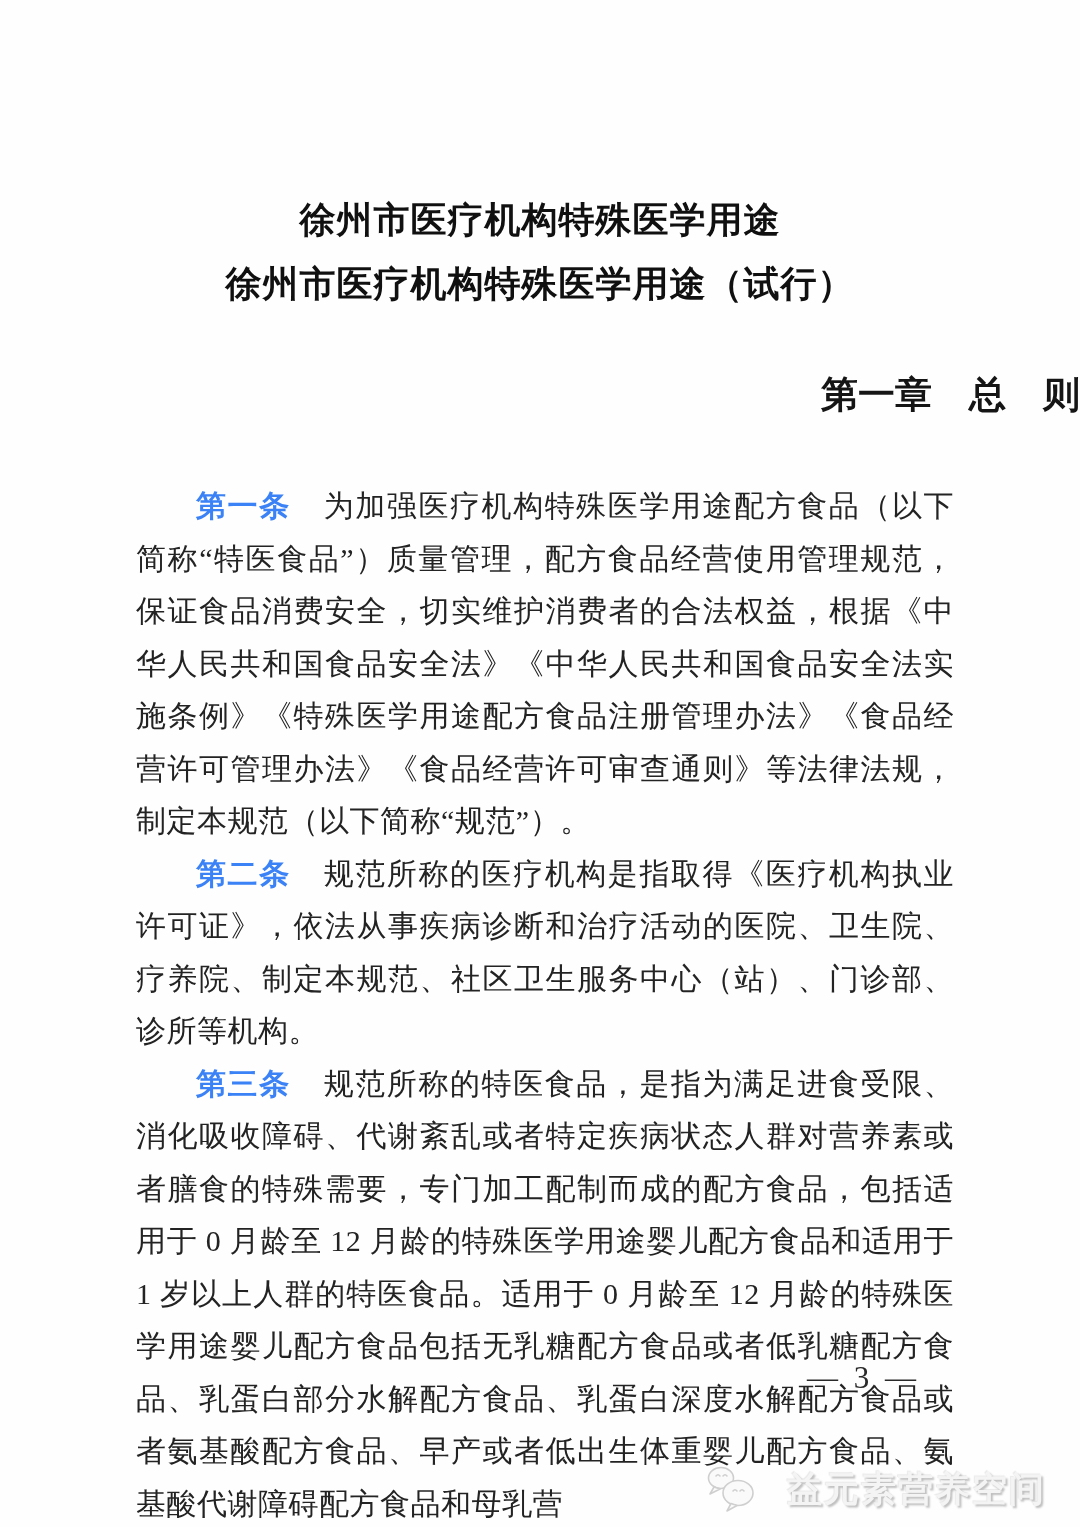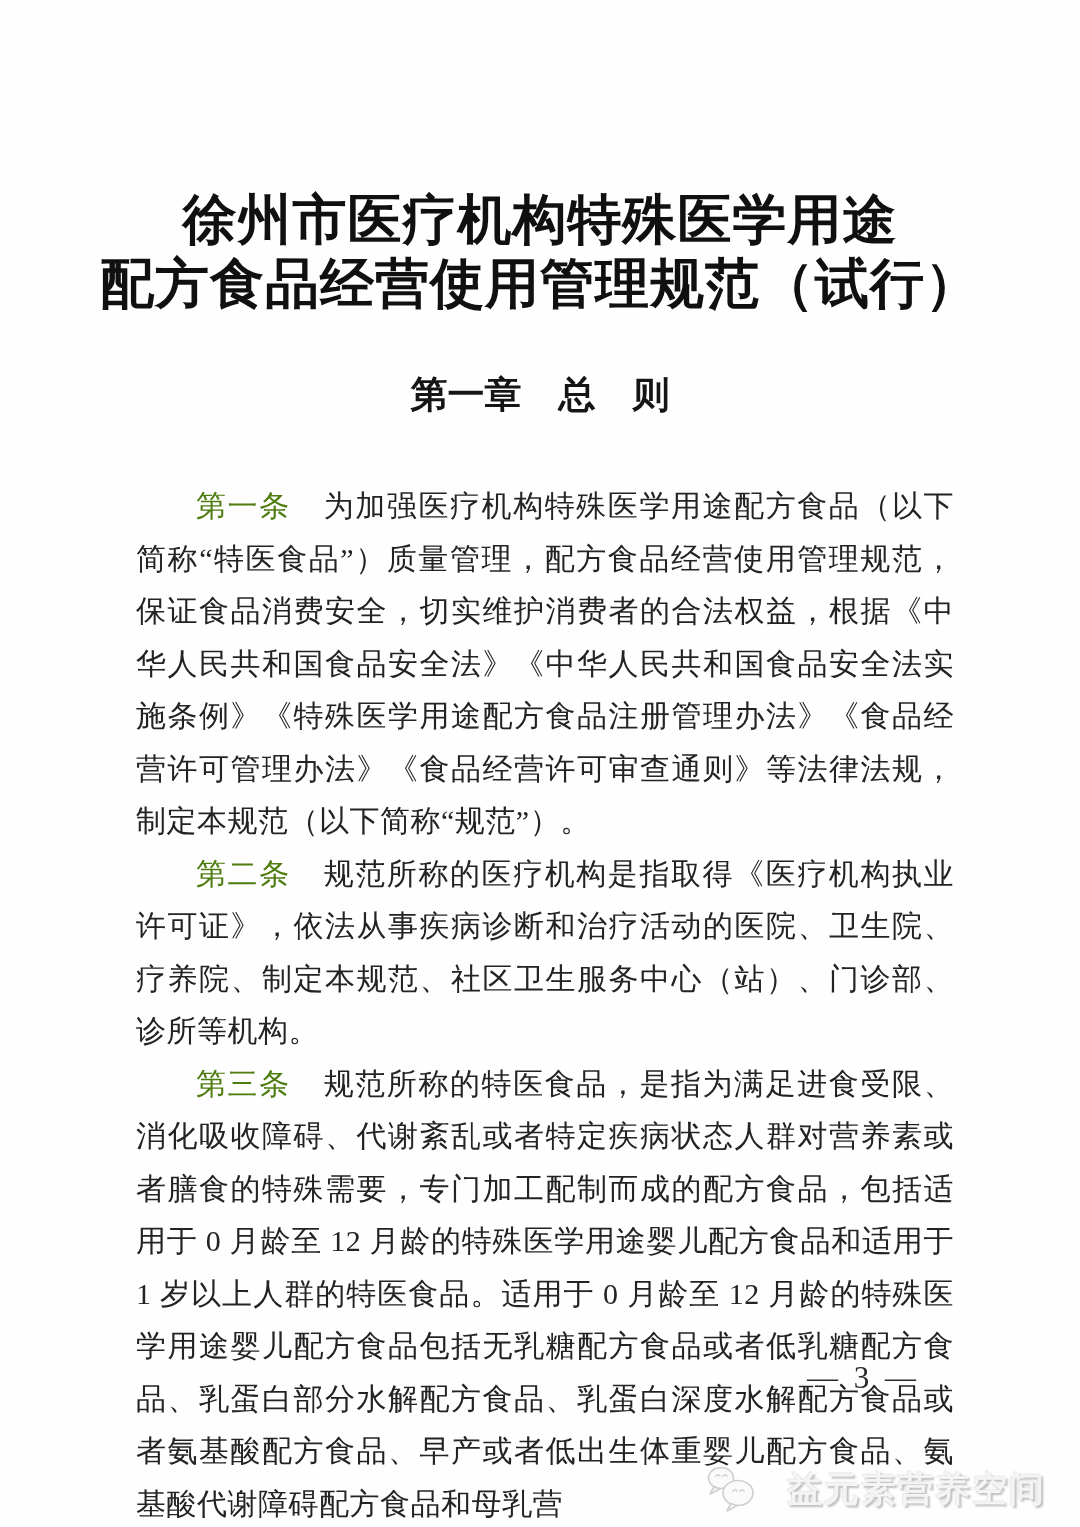--- a/index.html
+++ b/index.html
@@ -13,52 +13,52 @@
     height: 1527px;
     background: #fefefe;
     overflow: hidden;
     color: #1c1c1c;
     font-family: "Liberation Serif", "DejaVu Serif", serif;
   }
   .doc-title {
     margin: 0;
     padding-top: 188px;
     text-align: center;
-    font-size: 54px;
+    font-size: 36px;
     line-height: 64px;
     font-weight: bold;
     letter-spacing: 1px;
     color: #101010;
     font-family: "Liberation Serif", "DejaVu Serif", serif;
   }
   .chapter-heading {
     margin: 0;
     margin-top: 54px;
-    text-align: center;
+    text-align: right;
     font-size: 37px;
     font-weight: bold;
     color: #151515;
     font-family: "Liberation Sans", "DejaVu Sans", sans-serif;
   }
   .doc-body {
     margin: 60px 126px 0 136px;
     font-size: 30px;
     line-height: 52.5px;
     text-align: justify;
     color: #232323;
     letter-spacing: 0.5px;
   }
   .doc-body p {
     margin: 0;
     text-indent: 2em;
   }
   .article-label {
-    font-weight: normal;
+    font-weight: bold;
     font-family: "Liberation Sans", "DejaVu Sans", sans-serif;
-    color: #4d7c0f;
+    color: #3b82f6;
     margin-right: 1.1em;
   }
   .page-number {
     position: absolute;
     top: 1360px;
     right: 160px;
     font-size: 31px;
     letter-spacing: 4px;
     color: #2a2a2a;
     font-family: "Liberation Serif", "DejaVu Serif", serif;
@@ -84,21 +84,21 @@
     display: block;
   }
 </style>
 </head>
 <body>
 
 <div class="page">
 
   <h1 class="doc-title">
     <span>徐州市医疗机构特殊医学用途</span><br>
-    <span>配方食品经营使用管理规范（试行）</span>
+    <span>徐州市医疗机构特殊医学用途（试行）</span>
   </h1>
 
   <h2 class="chapter-heading">第一章　总　则</h2>
 
   <div class="doc-body">
     <p><span class="article-label">第一条</span><span>为加强医疗机构特殊医学用途配方食品（以下简称“特医食品”）质量管理，配方食品经营使用管理规范，保证食品消费安全，切实维护消费者的合法权益，根据《中华人民共和国食品安全法》《中华人民共和国食品安全法实施条例》《特殊医学用途配方食品注册管理办法》《食品经营许可管理办法》《食品经营许可审查通则》等法律法规，制定本规范（以下简称“规范”）。</span></p>
     <p><span class="article-label">第二条</span><span>规范所称的医疗机构是指取得《医疗机构执业许可证》，依法从事疾病诊断和治疗活动的医院、卫生院、疗养院、制定本规范、社区卫生服务中心（站）、门诊部、诊所等机构。</span></p>
     <p><span class="article-label">第三条</span><span>规范所称的特医食品，是指为满足进食受限、消化吸收障碍、代谢紊乱或者特定疾病状态人群对营养素或者膳食的特殊需要，专门加工配制而成的配方食品，包括适用于 0 月龄至 12 月龄的特殊医学用途婴儿配方食品和适用于 1 岁以上人群的特医食品。适用于 0 月龄至 12 月龄的特殊医学用途婴儿配方食品包括无乳糖配方食品或者低乳糖配方食品、乳蛋白部分水解配方食品、乳蛋白深度水解配方食品或者氨基酸配方食品、早产或者低出生体重婴儿配方食品、氨基酸代谢障碍配方食品和母乳营</span></p>
   </div>
 

